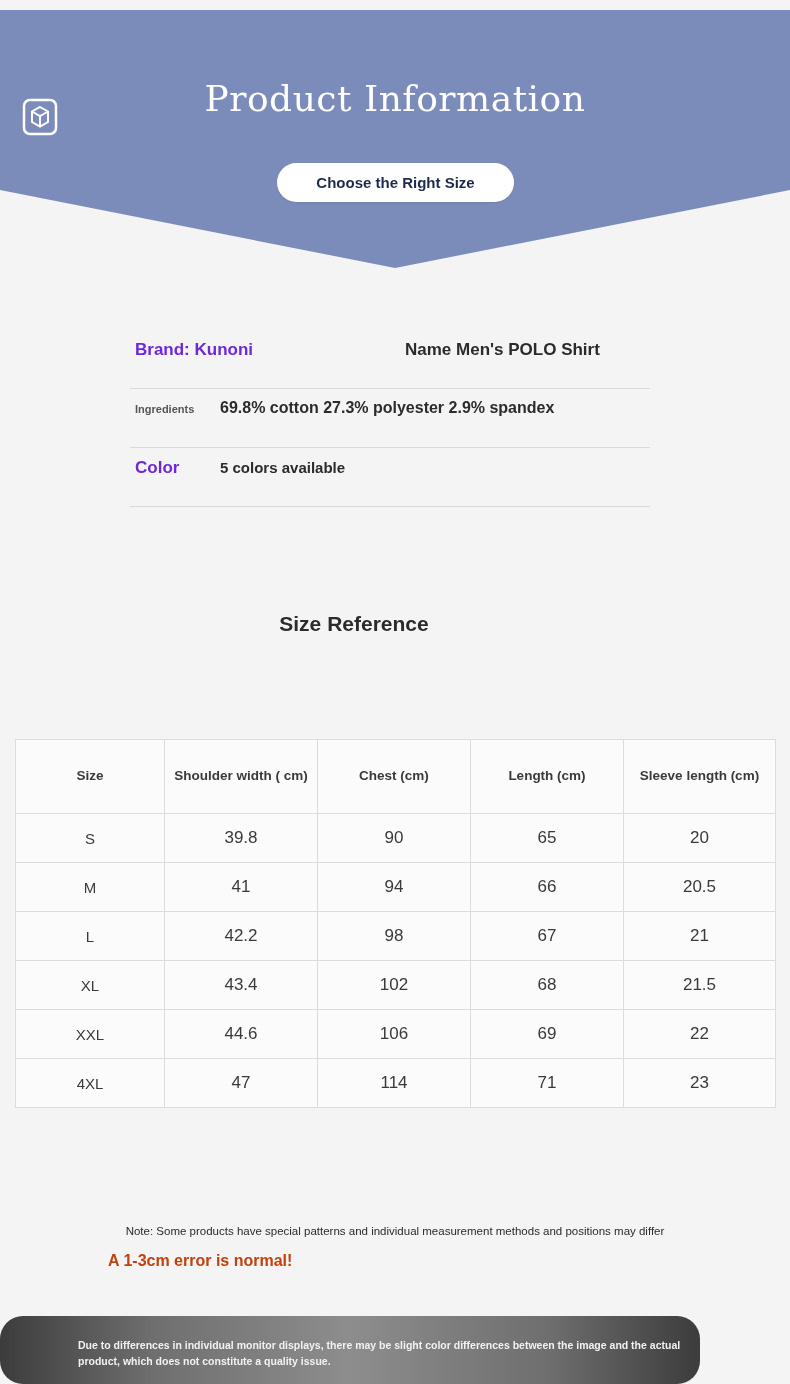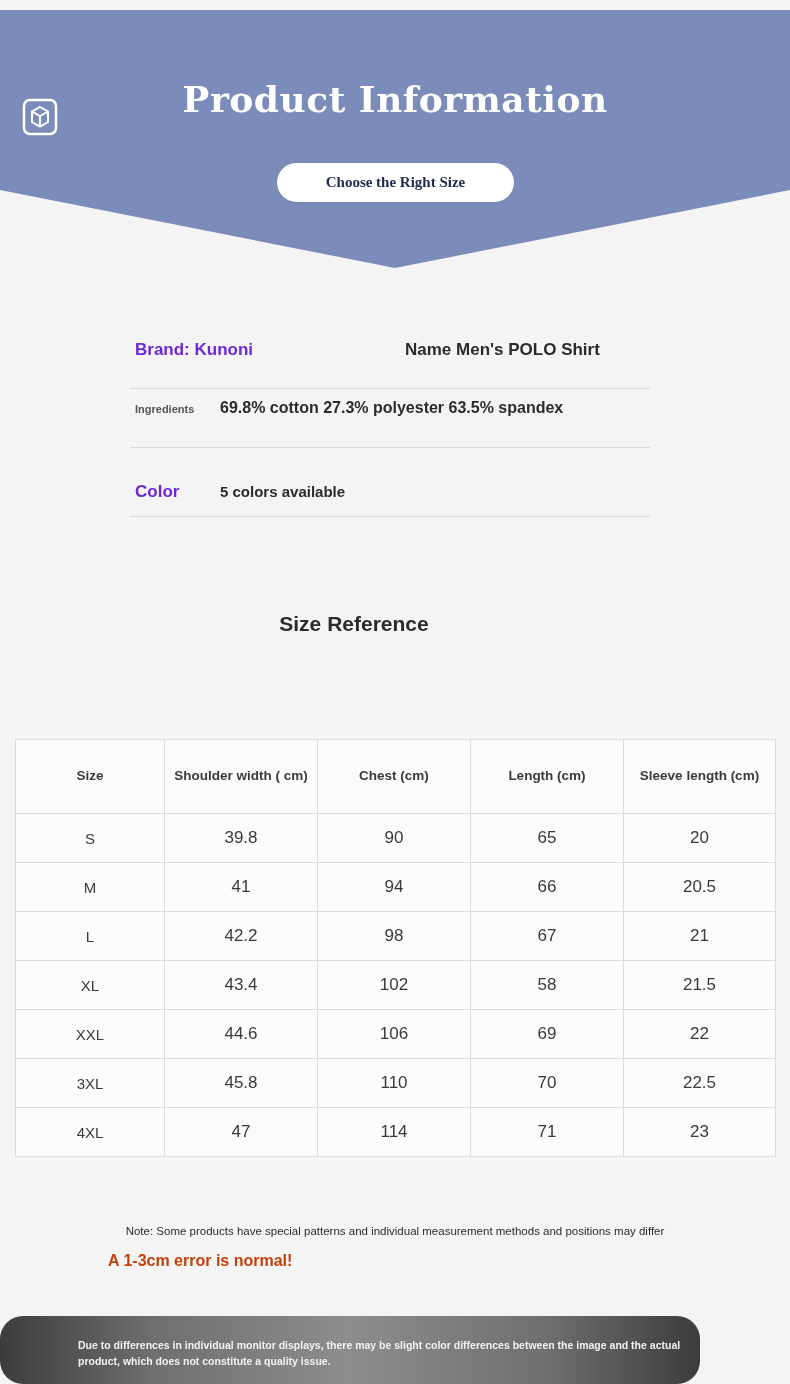--- a/index.html
+++ b/index.html
@@ -43,39 +43,39 @@
   }
   .header-logo svg { display: block; }
 
   .header-title {
     position: absolute;
     left: 0;
     top: 68px;
     width: 790px;
     text-align: center;
     font-size: 36px;
-    font-weight: bold;
+    font-weight: normal;
     color: #ffffff;
     letter-spacing: 0.5px;
     font-family: "DejaVu Serif", serif;
   }
 
   .choose-size-btn {
     position: absolute;
     left: 277px;
     top: 153px;
     width: 237px;
     height: 39px;
     border-radius: 20px;
     background: #ffffff;
     border: none;
     color: #1d2a4d;
     font-size: 15px;
     font-weight: bold;
-    font-family: Liberation Serif, serif;
+    font-family: Liberation Sans, sans-serif;
     cursor: pointer;
     box-shadow: 0 1px 2px rgba(0,0,0,0.08);
   }
 
   
   .info-block {
     position: absolute;
     left: 130px;
     top: 334px;
     width: 520px;
@@ -99,21 +99,21 @@
     color: #555;
   }
   .info-v {
     font-size: 17px;
     font-weight: bold;
     color: #2b2b2b;
   }
   .info-row.brand .info-k { width: 270px; }
   .info-row.ing .info-k { width: 85px; }
   .info-row.ing .info-v { font-size: 16px; }
-  .info-row.color .info-k { width: 85px; margin-top: 24px; }
+  .info-row.color .info-k { width: 85px; }
   .info-row.color .info-v { font-size: 15px; }
 
   
   .size-ref-title {
     position: absolute;
     left: 0;
     top: 612px;
     width: 708px;
     text-align: center;
     font-size: 21px;
@@ -228,21 +228,21 @@
     <button class="choose-size-btn">Choose the Right Size</button>
   </div>
 
   <div class="info-block">
     <div class="info-row brand">
       <span class="info-k">Brand: Kunoni</span>
       <span class="info-v">Name Men's POLO Shirt</span>
     </div>
     <div class="info-row ing">
       <span class="info-k small">Ingredients</span>
-      <span class="info-v">69.8% cotton 27.3% polyester 63.5% spandex</span>
+      <span class="info-v">69.8% cotton 27.3% polyester 2.9% spandex</span>
     </div>
     <div class="info-row color">
       <span class="info-k">Color</span>
       <span class="info-v">5 colors available</span>
     </div>
   </div>
 
   <div class="size-ref-title">Size Reference</div>
 
   <div class="size-table-wrap">
@@ -282,38 +282,31 @@
           <td class="size-col">L</td>
           <td>42.2</td>
           <td>98</td>
           <td>67</td>
           <td>21</td>
         </tr>
         <tr>
           <td class="size-col">XL</td>
           <td>43.4</td>
           <td>102</td>
-          <td>58</td>
+          <td>68</td>
           <td>21.5</td>
         </tr>
         <tr>
           <td class="size-col">XXL</td>
           <td>44.6</td>
           <td>106</td>
           <td>69</td>
           <td>22</td>
         </tr>
         <tr>
-          <td class="size-col">3XL</td>
-          <td>45.8</td>
-          <td>110</td>
-          <td>70</td>
-          <td>22.5</td>
-        </tr>
-        <tr>
           <td class="size-col">4XL</td>
           <td>47</td>
           <td>114</td>
           <td>71</td>
           <td>23</td>
         </tr>
       </tbody>
     </table>
   </div>
 

